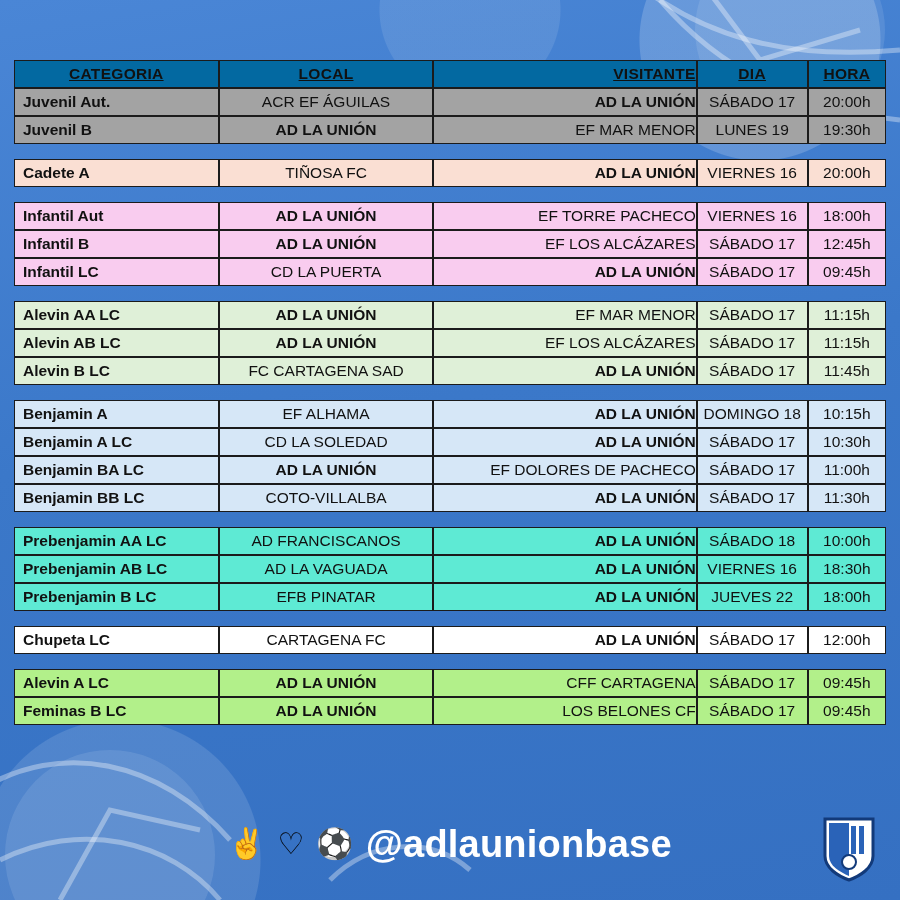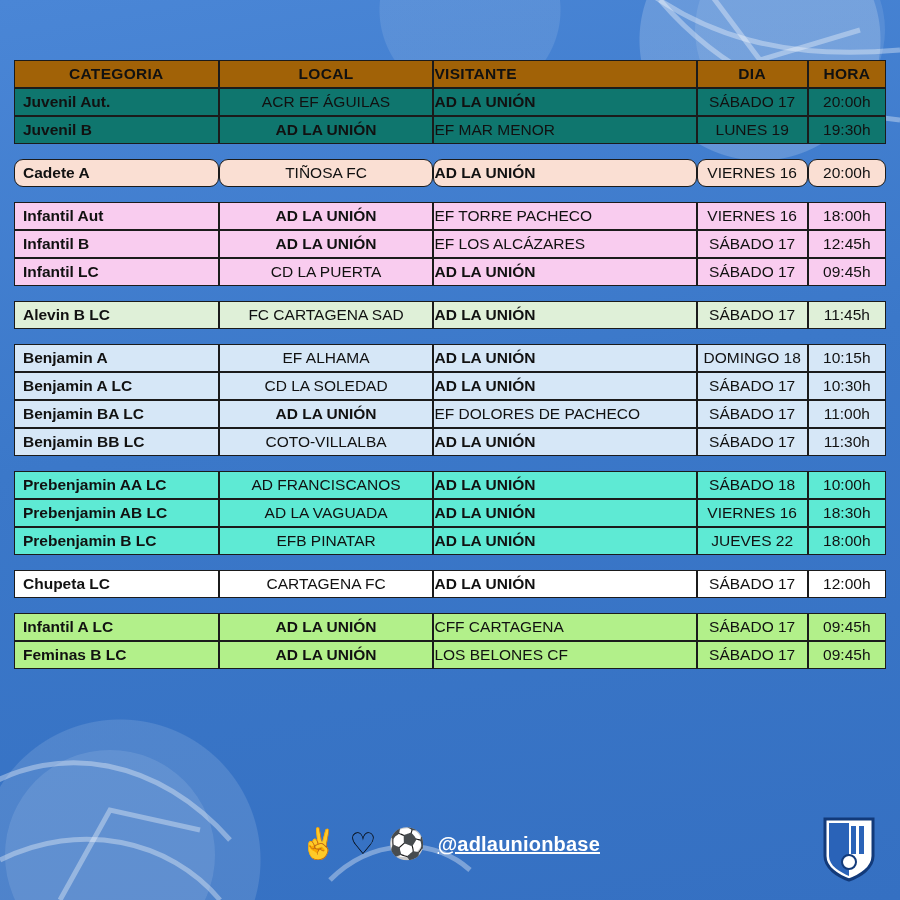--- a/index.html
+++ b/index.html
@@ -44,45 +44,46 @@
     padding: 0;
     height: 26px;
     font-size: 15.5px;
     color: #111;
     vertical-align: middle;
     white-space: nowrap;
     overflow: hidden;
   }
   .c-cat   { width: 208px; padding-left: 8px !important; text-align: left; font-weight: bold; }
   .c-local { width: 228px; text-align: center; }
-  .c-vis   { width: 276px; text-align: left; }
+  .c-vis   { width: 276px; text-align: right; }
   .c-dia   { width: 112px; text-align: center; }
   .c-hora  { width: 84px;  text-align: center; }
 
   thead th {
-    background: #a16207;
+    background: #0369a1;
     font-weight: bold;
     text-align: center;
     letter-spacing: 0.3px;
     font-size: 15.5px;
     height: 27px;
+    text-decoration: underline;
   }
   thead th.c-cat { text-align: center; padding-left: 0 !important; }
 
   tr.spacer td {
     border: none;
     height: 15px;
     background: transparent;
     padding: 0;
   }
   .bold { font-weight: bold; }
 
   
-  .g-juvenil td      { background: #0f766e; margin-top: 44px; }
-  .g-cadete td       { background: #fadfd3; border-radius: 9px; }
+  .g-juvenil td      { background: #a3a3a3; margin-top: 44px; }
+  .g-cadete td       { background: #fadfd3; }
   .g-infantil td     { background: #f9ccef; }
   .g-alevin td       { background: #dff0d8; }
   .g-benjamin td     { background: #d6e7f7; }
   .g-prebenjamin td  { background: #5eead4; }
   .g-chupeta td      { background: #ffffff; }
   .g-feminas td      { background: #b2f08a; }
 
   
   .footer {
     position: absolute;
@@ -94,24 +95,23 @@
     align-items: center;
     justify-content: center;
     gap: 12px;
   }
   .footer .emoji {
     font-size: 30px;
     line-height: 1;
   }
   .footer .handle {
     color: #ffffff;
-    font-size: 20px;
+    font-size: 38px;
     font-weight: bold;
     letter-spacing: 0.2px;
-    text-decoration: underline;
   }
   .crest {
     position: absolute;
     right: 24px;
     bottom: 18px;
     width: 54px;
     height: 66px;
   }
 </style>
 </head>
@@ -192,20 +192,34 @@
           <td class="c-cat bold">Infantil LC</td>
           <td class="c-local">CD LA PUERTA</td>
           <td class="c-vis bold">AD LA UNIÓN</td>
           <td class="c-dia">SÁBADO 17</td>
           <td class="c-hora">09:45h</td>
         </tr>
         <tr class="spacer">
           <td colspan="5"></td>
         </tr>
         <tr class="g-alevin">
+          <td class="c-cat bold">Alevin AA LC</td>
+          <td class="c-local bold">AD LA UNIÓN</td>
+          <td class="c-vis">EF MAR MENOR</td>
+          <td class="c-dia">SÁBADO 17</td>
+          <td class="c-hora">11:15h</td>
+        </tr>
+        <tr class="g-alevin">
+          <td class="c-cat bold">Alevin AB LC</td>
+          <td class="c-local bold">AD LA UNIÓN</td>
+          <td class="c-vis">EF LOS ALCÁZARES</td>
+          <td class="c-dia">SÁBADO 17</td>
+          <td class="c-hora">11:15h</td>
+        </tr>
+        <tr class="g-alevin">
           <td class="c-cat bold">Alevin B LC</td>
           <td class="c-local">FC CARTAGENA SAD</td>
           <td class="c-vis bold">AD LA UNIÓN</td>
           <td class="c-dia">SÁBADO 17</td>
           <td class="c-hora">11:45h</td>
         </tr>
         <tr class="spacer">
           <td colspan="5"></td>
         </tr>
         <tr class="g-benjamin">
@@ -267,21 +281,21 @@
           <td class="c-cat bold">Chupeta LC</td>
           <td class="c-local">CARTAGENA FC</td>
           <td class="c-vis bold">AD LA UNIÓN</td>
           <td class="c-dia">SÁBADO 17</td>
           <td class="c-hora">12:00h</td>
         </tr>
         <tr class="spacer">
           <td colspan="5"></td>
         </tr>
         <tr class="g-feminas">
-          <td class="c-cat bold">Infantil A LC</td>
+          <td class="c-cat bold">Alevin A LC</td>
           <td class="c-local bold">AD LA UNIÓN</td>
           <td class="c-vis">CFF CARTAGENA</td>
           <td class="c-dia">SÁBADO 17</td>
           <td class="c-hora">09:45h</td>
         </tr>
         <tr class="g-feminas">
           <td class="c-cat bold">Feminas B LC</td>
           <td class="c-local bold">AD LA UNIÓN</td>
           <td class="c-vis">LOS BELONES CF</td>
           <td class="c-dia">SÁBADO 17</td>

